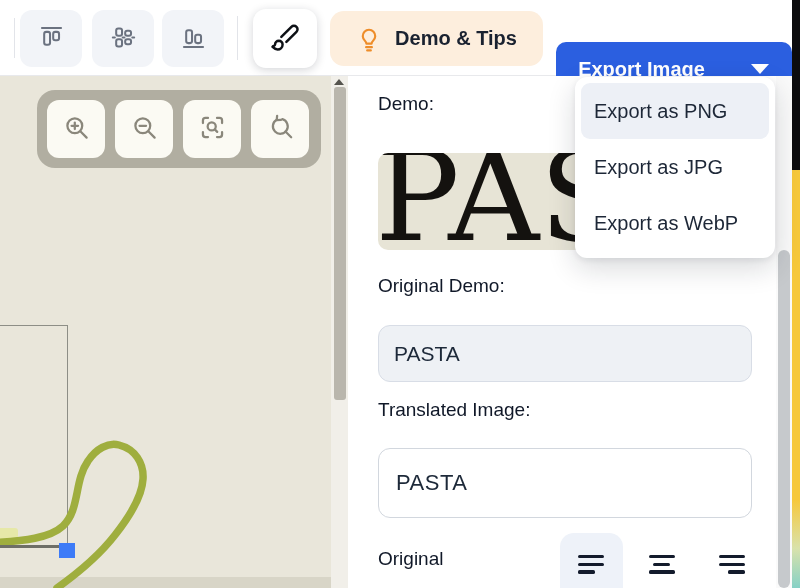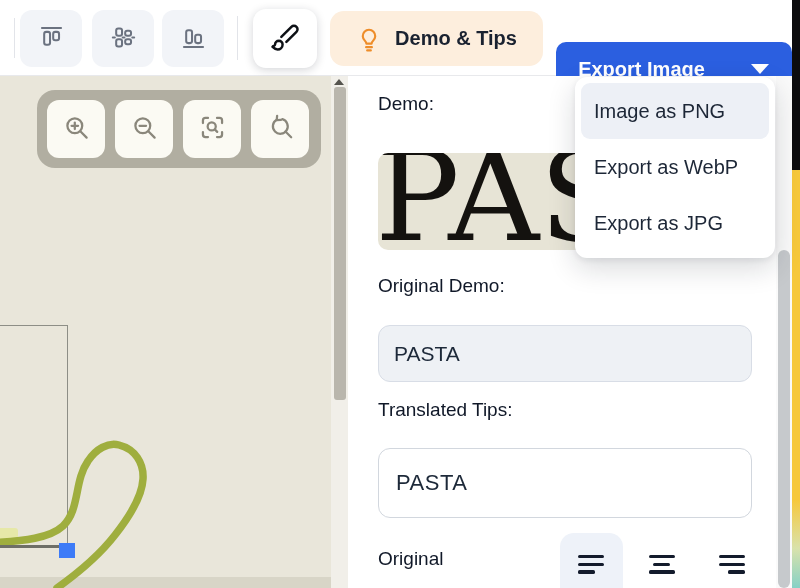--- a/index.html
+++ b/index.html
@@ -202,21 +202,21 @@
   <div class="panel">
     <div class="panel-label" style="top:17px;">Demo:</div>
 
     <div class="image-preview">
       <div class="big-serif">PASTA</div>
     </div>
 
     <div class="panel-label" style="top:199px;">Original Demo:</div>
     <input class="text-field field-original" type="text" readonly="" value="PASTA" style="">
 
-    <div class="panel-label" style="top:323px;">Translated Tips:</div>
+    <div class="panel-label" style="top:323px;">Translated Image:</div>
     <input class="text-field field-translated" type="text" value="PASTA" style="">
 
     <div class="panel-label" style="top:472px;">Original</div>
 
     <button class="align-btn selected align-left-icon" style="left:212px;">
       <span class="bar b1"></span>
       <span class="bar b2"></span>
       <span class="bar b3"></span>
     </button>
     <button class="align-btn align-center-icon" style="left:282px;">
@@ -234,18 +234,18 @@
   <div class="scrollbar-right">
     <div class="thumb"></div>
   </div>
   <div class="edge-strip">
     <div class="edge-black"></div>
     <div class="edge-yellow"></div>
     <div class="edge-fade"></div>
   </div>
 
   <div class="dropdown">
-    <div class="menu-item active">Image as PNG</div>
+    <div class="menu-item active">Export as PNG</div>
+    <div class="menu-item">Export as JPG</div>
     <div class="menu-item">Export as WebP</div>
-    <div class="menu-item">Export as JPG</div>
   </div>
 
 </div>
 
 </body></html>

